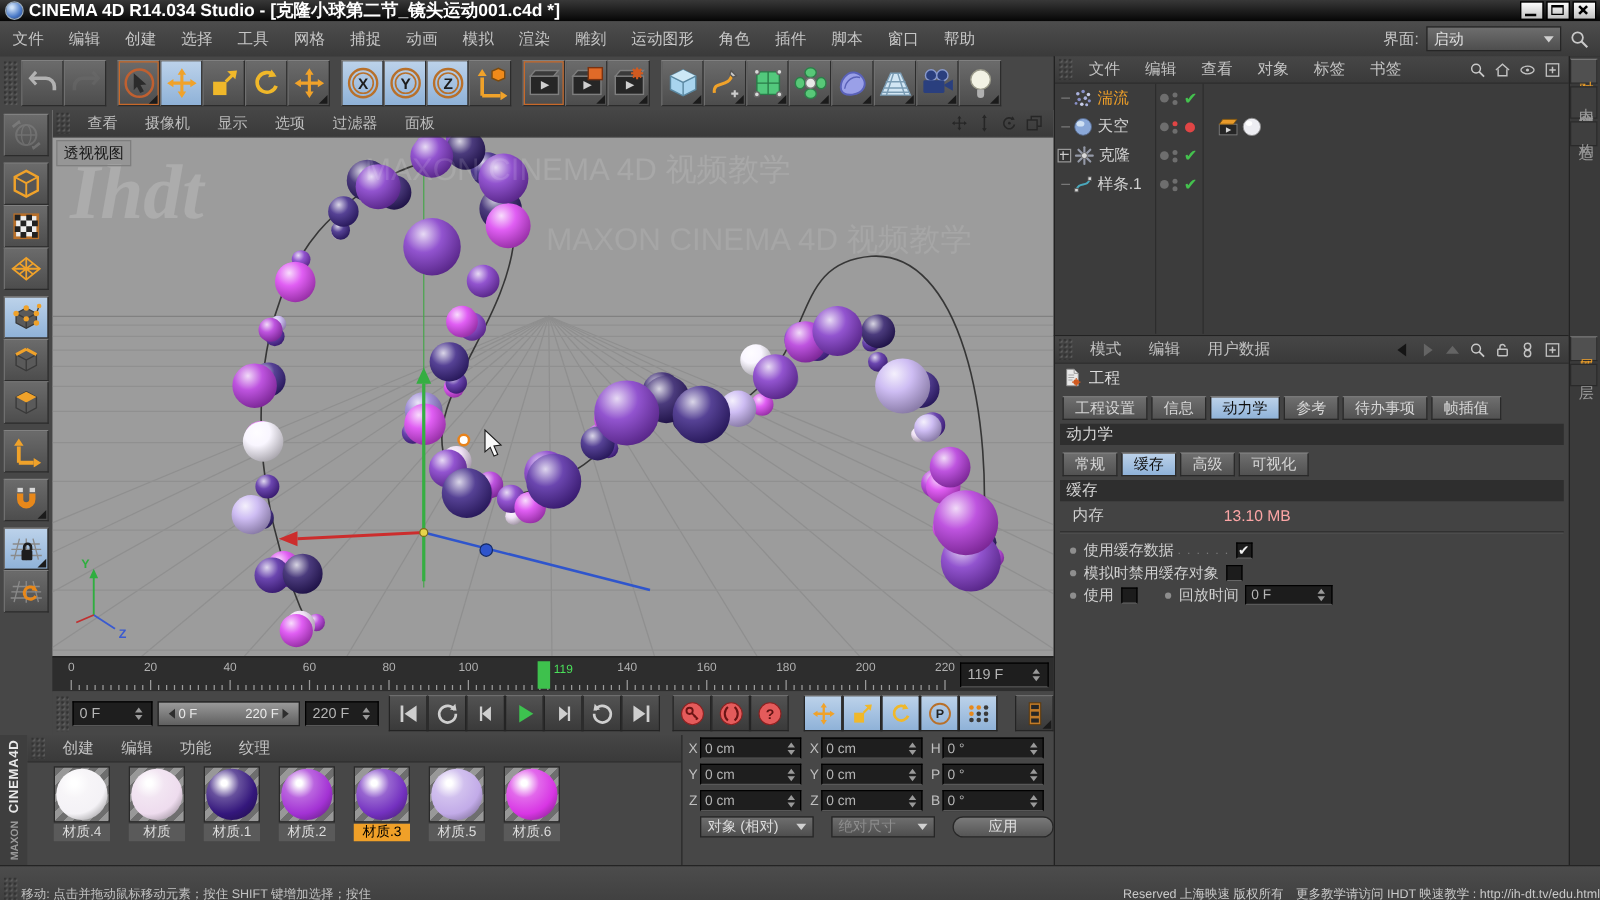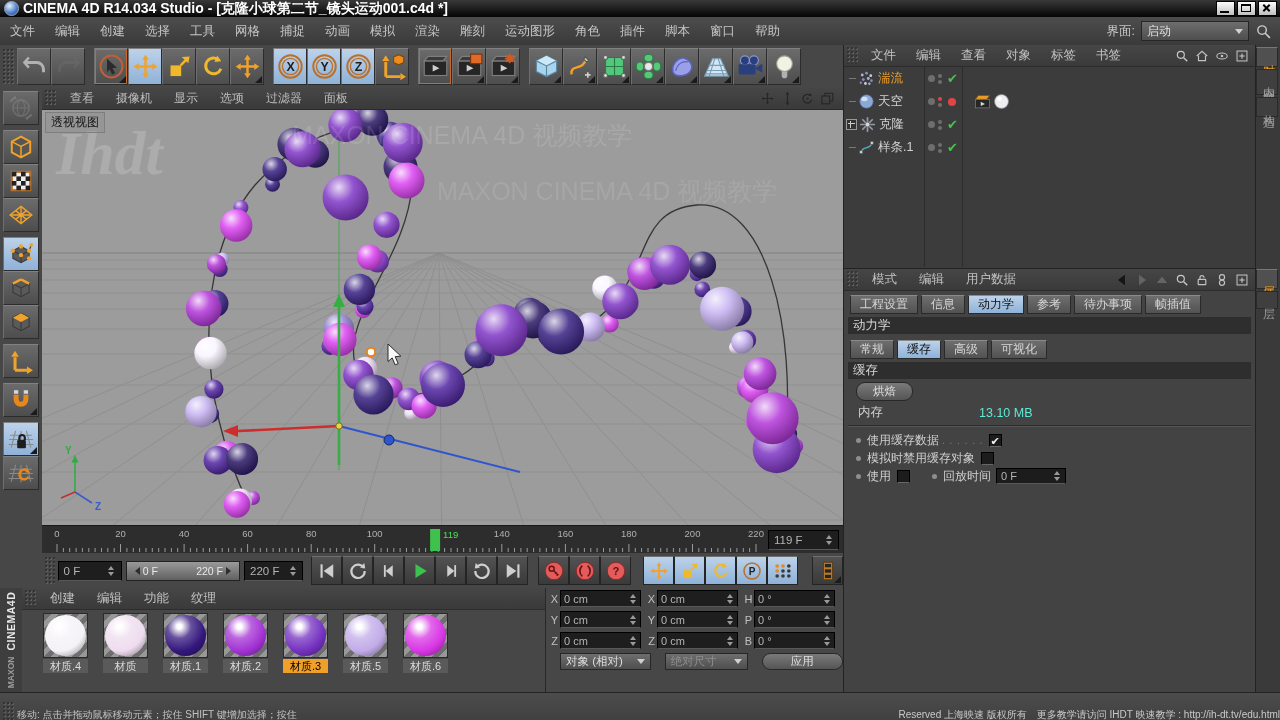--- a/index.html
+++ b/index.html
@@ -150,21 +150,21 @@
   .atab.active{background:linear-gradient(#bcd2ea,#8fb2d8);color:#101010;}
   .sechdr{margin:3px 4px 2px 4px;height:17px;line-height:17px;background:#2e2e2e;color:#d6d6d6;padding-left:5px;font-size:12.5px;}
   .crow{display:flex;align-items:center;height:18px;padding-left:12px;color:#cfcfcf;font-size:12px;}
   .adot{width:5px;height:5px;border-radius:50%;background:#8e8e8e;margin-right:6px;flex:none;}
   .leader{color:#7a7a7a;font-size:10px;letter-spacing:1px;margin:0 3px;}
   .cbox{width:13px;height:13px;background:#1c1c1c;border:1px solid #000;border-bottom-color:#666;
         color:#f2f2f2;font-size:11px;line-height:12px;text-align:center;box-sizing:border-box;}
   .hr{height:1px;background:#2c2c2c;border-bottom:1px solid #555;margin:4px 4px;}
   #am .btnrow{padding-left:12px;margin-top:3px;}
   #am .memrow{display:flex;height:17px;align-items:center;padding-left:14px;color:#cfcfcf;}
-  #am .memrow .mv{margin-left:96px;color:#5eead4;}
+  #am .memrow .mv{margin-left:96px;color:#fca5a5;}
   .pfield{width:70px;height:16px;background:#1c1c1c;border:1px solid #000;border-bottom-color:#585858;
           color:#b4b4b4;font-size:11px;display:flex;align-items:center;padding:0 4px;box-sizing:border-box;margin-left:5px;}
   
   #righttabs{left:1255px;top:45px;width:25px;height:647px;background:#3a3a3a;border-left:1px solid #222;box-sizing:border-box;}
   .vstack{position:absolute;left:0;width:24px;display:flex;flex-direction:column;gap:2px;}
   .vtab{writing-mode:vertical-rl;text-align:center;padding:7px 0;width:22px;font-size:12px;color:#9a9a9a;
         background:#3f3f3f;border:1px solid #2a2a2a;box-sizing:border-box;letter-spacing:2px;}
   .vtab.active{color:#f0a028;background:#505050;border-top-color:#777;}
   
   #statusbar{left:0;top:692px;width:1280px;height:44px;background:linear-gradient(#4c4c4c,#3a3a3a);
@@ -1514,37 +1514,50 @@
         </span>
         <span class="micon">
           <svg viewBox="0 0 24 24" style="width:100%;height:100%;display:block" xmlns="http://www.w3.org/2000/svg">
             <rect x="3.5" y="3.5" width="17" height="17" fill="none" stroke="#c2c2c2" stroke-width="1.8"></rect>
             <line x1="12" y1="7.5" x2="12" y2="16.5" stroke="#c2c2c2" stroke-width="2"></line>
             <line x1="7.5" y1="12" x2="16.5" y2="12" stroke="#c2c2c2" stroke-width="2"></line>
           </svg>
         </span>
       </div>
     </div>
+  <div class="objrow">
+    <span class="micon">
+        <svg viewBox="0 0 24 24" style="width:100%;height:100%;display:block" xmlns="http://www.w3.org/2000/svg">
+          <path d="M5 2h9l5 5v15H5z" fill="#e8e8e8" stroke="#888"></path>
+          <path d="M14 2v5h5" fill="none" stroke="#888"></path>
+          <path d="M7 9h7M7 12h7M7 15h5" stroke="#999"></path>
+          <circle cx="16.5" cy="17.5" r="3.5" fill="#d05a20"></circle>
+          <g stroke="#d05a20" stroke-width="1.4">
+            <path d="M16.5 12.5v2M16.5 20.5v2M11.5 17.5h2M19.5 17.5h2"></path>
+          </g>
+        </svg>
+      </span>
+    <span>工程</span>
+  </div>
   <div class="tabrow" id="am-tabs">
       <div class="atab">工程设置</div>
       <div class="atab">信息</div>
       <div class="atab active">动力学</div>
       <div class="atab">参考</div>
       <div class="atab">待办事项</div>
       <div class="atab">帧插值</div>
     </div>
   <div class="sechdr">动力学</div>
   <div class="tabrow" id="am-subtabs">
       <div class="atab">常规</div>
       <div class="atab active">缓存</div>
       <div class="atab">高级</div>
       <div class="atab">可视化</div>
     </div>
   <div class="sechdr">缓存</div>
-  <div class="btnrow"><div class="rbtn" style="display:inline-flex">烘焙</div></div>
   <div class="memrow" style="margin-top:3px">
     <span>内存</span>
     <span class="mv">13.10 MB</span>
   </div>
   <div class="hr"></div>
   <div id="am-rows">
       <div class="crow">
         <span class="adot"></span>
         <span>使用缓存数据</span>
         <span class="leader">. . . . . .</span>

